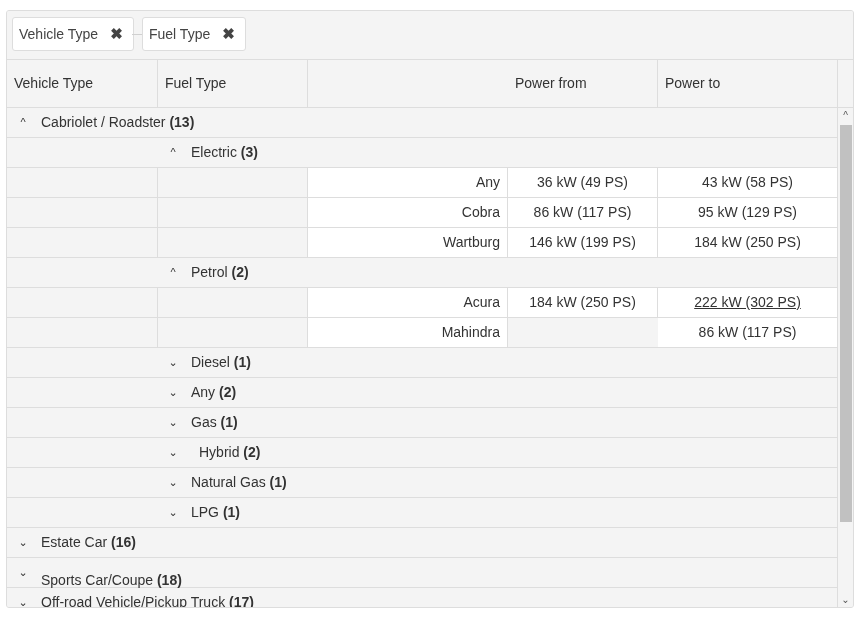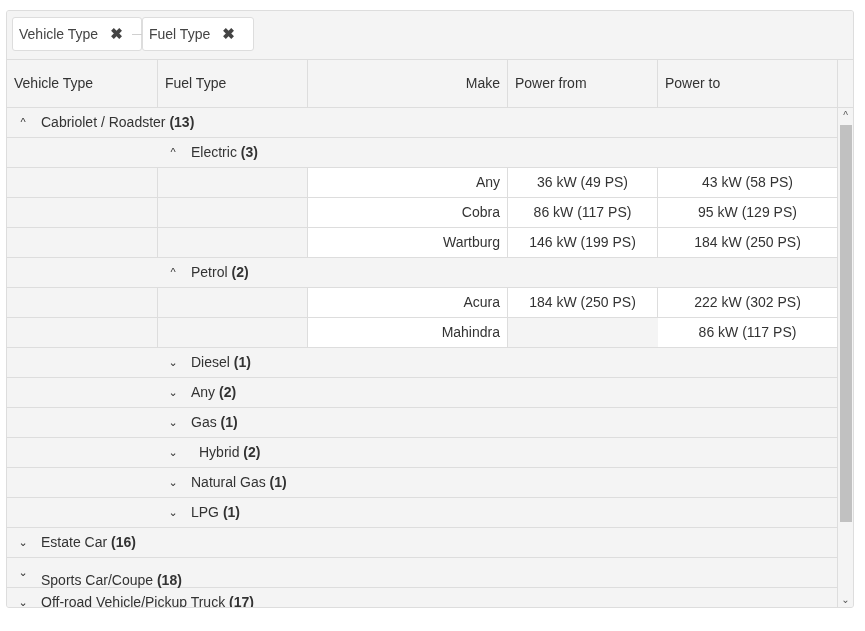--- a/index.html
+++ b/index.html
@@ -2,21 +2,21 @@
 <html><head>
 <meta charset="utf-8">
 <style>
   html, body { margin: 0; padding: 0; background: #ffffff; }
   body { width: 865px; height: 631px; position: relative; overflow: hidden;
          font-family: "Liberation Sans", sans-serif; font-size: 14px; color: #333333; }
   .grid { position: absolute; left: 6px; top: 10px; width: 848px; height: 598px;
           border: 1px solid #dddddd; border-radius: 3px; background: #f4f4f4; overflow: hidden; box-sizing: border-box; }
   .group-area { position: absolute; left: 0; top: 0; right: 0; height: 48px; border-bottom: 1px solid #dddddd; background: #f4f4f4; }
   .chip { position: absolute; top: 6px; height: 34px; border: 1px solid #dddddd; border-radius: 3px; background: #ffffff;
-          box-sizing: border-box; line-height: 32px; padding: 0 18px 0 6px; white-space: nowrap; color: #444; }
+          box-sizing: border-box; line-height: 32px; padding: 0 10px 0 6px; white-space: nowrap; color: #444; }
   .chip .x { display: inline-block; margin-left: 12px; font-weight: bold; font-size: 15px; color: #444; cursor: pointer; }
   .connector { position: absolute; top: 23px; left: 125px; width: 10px; height: 1px; background: #d0d0d0; }
   .header { position: absolute; top: 48px; left: 0; width: 846px; height: 48px; border-bottom: 1px solid #dddddd; }
   .hcell { position: absolute; top: 0; height: 48px; line-height: 48px; box-sizing: border-box; padding: 0 7px;
            border-right: 1px solid #dddddd; color: #333; white-space: nowrap; }
   .body { position: absolute; top: 97px; left: 0; width: 830px; height: 500px; overflow: hidden; }
   .row { position: relative; height: 30px; border-bottom: 1px solid #dddddd; box-sizing: border-box; line-height: 29px; }
   .row.g { background: #f4f4f4; }
   .row .arrow { position: absolute; top: 0; width: 12px; text-align: center; font-size: 11px; color: #333; }
   .row .gl { position: absolute; top: 0; white-space: nowrap; }
@@ -40,21 +40,20 @@
     </div>
     <div class="connector"></div>
     <div class="chip" style="left:135px;">
       <span>Fuel Type</span><span class="x">✖</span>
     </div>
   </div>
 
   <div class="header">
     <div class="hcell" style="left:0;width:151px;">Vehicle Type</div>
     <div class="hcell" style="left:151px;width:150px;">Fuel Type</div>
-    <div class="hcell" style="left:301px;width:200px;text-align:right;">Make</div>
     <div class="hcell" style="left:501px;width:150px;">Power from</div>
     <div class="hcell" style="left:651px;width:180px;">Power to</div>
   </div>
 
   <div class="body" id="grid-body">
       <div class="row g">
         <span class="arrow" style="left: 10px;">^</span>
         <span class="gl" style="left: 34px;"><span>Cabriolet / Roadster</span> <b>(13)</b></span>
       </div>
       <div class="row g">
@@ -84,21 +83,21 @@
       </div>
       <div class="row g">
         <span class="arrow" style="left: 160px;">^</span>
         <span class="gl" style="left: 184px;"><span>Petrol</span> <b>(2)</b></span>
       </div>
       <div class="row">
         <div class="dcell blank" style="left: 0px; width: 151px;"></div>
         <div class="dcell blank" style="left: 151px; width: 150px;"></div>
         <div class="dcell w" style="left: 301px; width: 200px; text-align: right;">Acura</div>
         <div class="dcell w" style="left: 501px; width: 150px;">184 kW (250 PS)</div>
-        <div class="dcell w" style="left: 651px; width: 180px;">222 kW (302 PS)</div>
+        <div class="dcell w" style="left: 651px; width: 180px; text-decoration: underline;">222 kW (302 PS)</div>
       </div>
       <div class="row">
         <div class="dcell blank" style="left: 0px; width: 151px;"></div>
         <div class="dcell blank" style="left: 151px; width: 150px;"></div>
         <div class="dcell w" style="left: 301px; width: 200px; text-align: right;">Mahindra</div>
         <div class="dcell w" style="left: 501px; width: 150px; margin-top: 32px;">73 kW (99 PS)</div>
         <div class="dcell w" style="left: 651px; width: 180px;">86 kW (117 PS)</div>
       </div>
       <div class="row g">
         <span class="arrow" style="left: 160px;">⌄</span>

